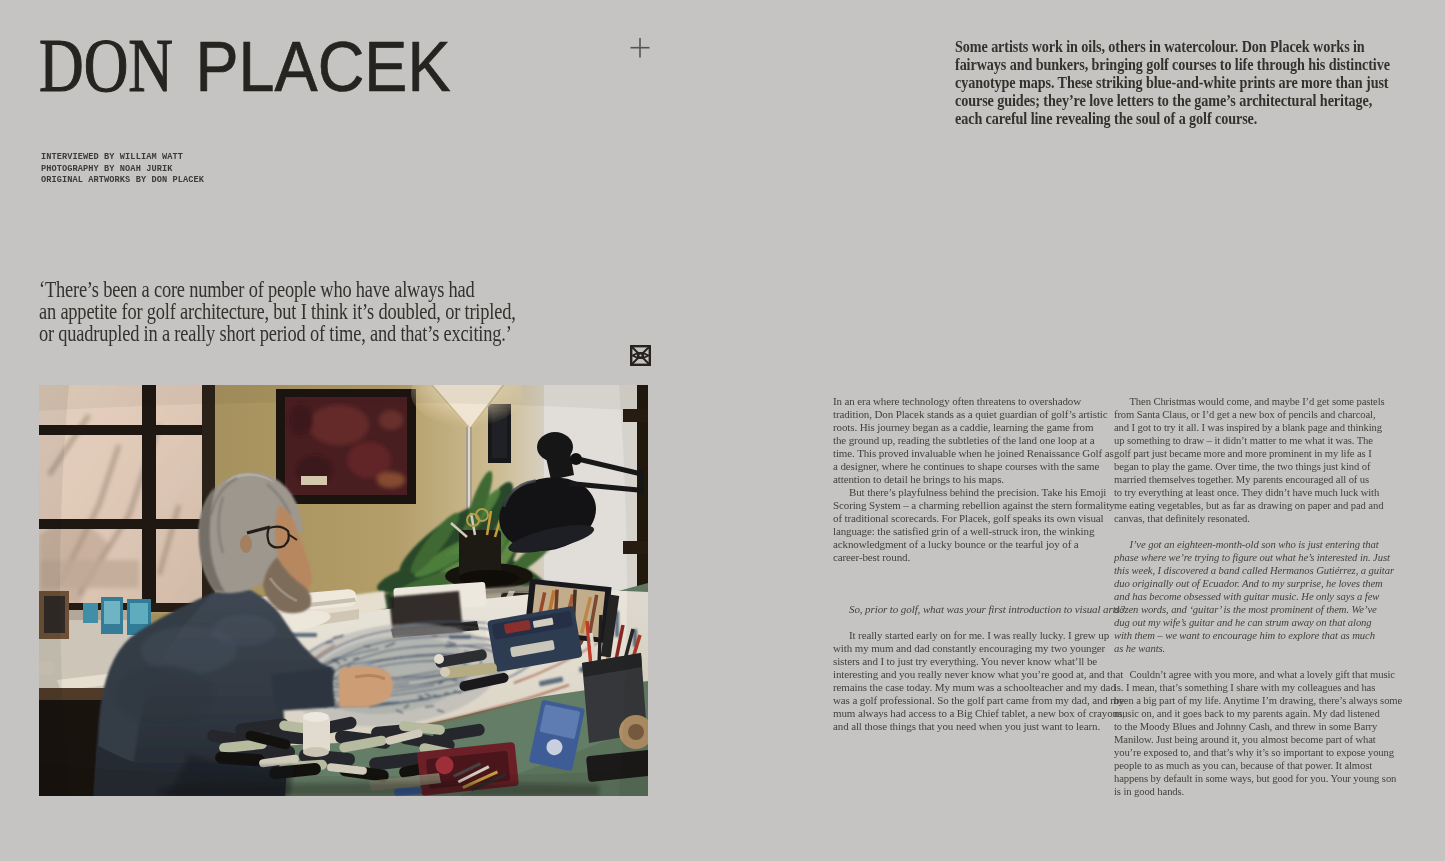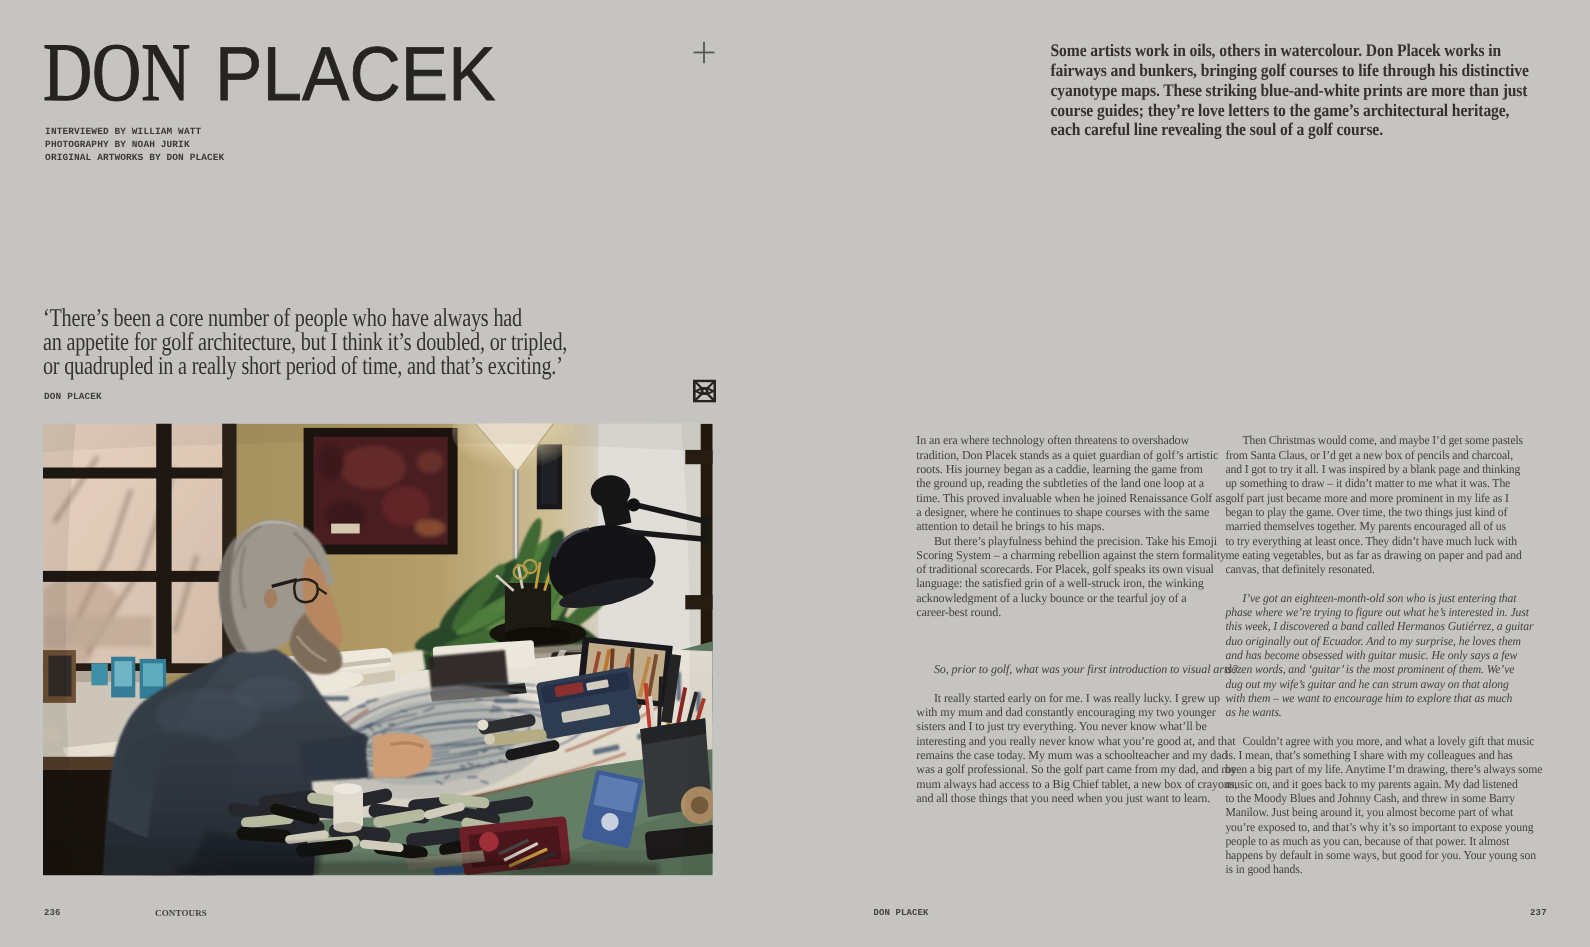--- a/index.html
+++ b/index.html
@@ -1,19 +1,19 @@
 <!DOCTYPE html>
 <html><head>
 <meta charset="utf-8">
 <style>
   html,body{margin:0;padding:0;}
   body{width:1445px;height:861px;background:#c5c4c2;position:relative;overflow:hidden;
        font-family:"Liberation Sans",sans-serif;}
   .abs{position:absolute;}
-  .mono{font-family:"Liberation Mono",monospace;color:#413f3c;}
+  .mono{font-family:"Liberation Mono",monospace;color:#413f3c;margin-top:37px;}
   .serif{font-family:"Liberation Serif",serif;}
   .credits{left:41px;top:115px;font-size:8.6px;line-height:11.7px;font-weight:bold;letter-spacing:0.1px;color:#3c3a37;}
   .quote{left:39px;top:279px;white-space:nowrap;transform-origin:0 0;transform:scaleX(0.787);font-size:23.4px;line-height:21.9px;color:#34322e;letter-spacing:-0.25px;}
   .quotelabel{left:40px;top:356px;font-size:8.6px;font-weight:bold;letter-spacing:0.1px;}
   .intro{left:955px;top:38px;white-space:nowrap;transform-origin:0 0;transform:scaleX(0.885);font-size:16px;line-height:17.95px;font-weight:bold;color:#35322d;letter-spacing:-0.1px;}
   .body{font-size:11px;line-height:13px;color:#44423e;letter-spacing:-0.12px;}
   .col1{left:833px;top:395px;}
   .col2{left:1114px;top:395px;transform-origin:0 0;transform:scaleX(0.967);}
   .body i{letter-spacing:-0.1px;}
   .ind{display:inline-block;width:16px;}

